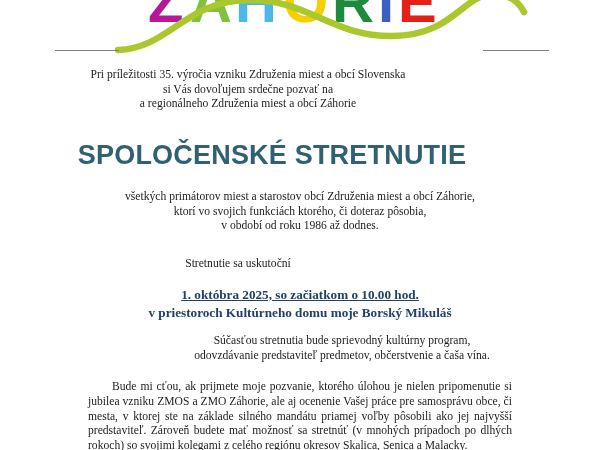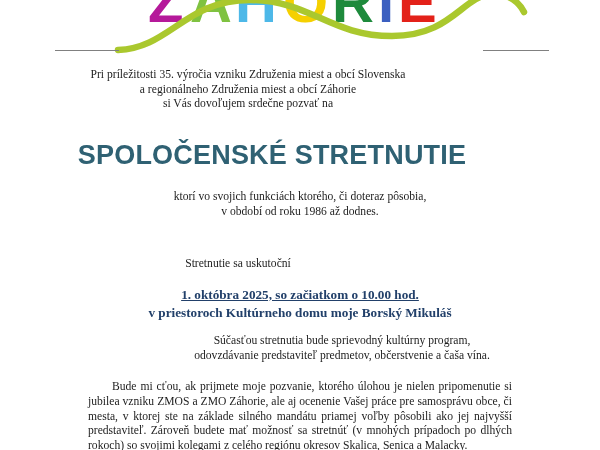--- a/index.html
+++ b/index.html
@@ -153,27 +153,28 @@
     </div>
 
     <div class="rule rule-left"></div>
     <div class="rule rule-right"></div>
   </div>
 
   <div class="content">
 
     <div class="intro">
       <div class="para">Pri príležitosti 35. výročia vzniku Združenia miest a obcí Slovenska</div>
+      <div class="para">si Vás dovoľujem srdečne pozvať na</div>
       <div class="para">a regionálneho Združenia miest a obcí Záhorie</div>
-      <div class="para">si Vás dovoľujem srdečne pozvať na</div>
     </div>
 
     <div class="main-title">SPOLOČENSKÉ STRETNUTIE</div>
 
     <div class="whom">
+      <div class="para">všetkých primátorov miest a starostov obcí Združenia miest a obcí Záhorie,</div>
       <div class="para">ktorí vo svojich funkciách ktorého, či doteraz pôsobia,</div>
       <div class="para">v období od roku 1986 až dodnes.</div>
     </div>
 
     <div class="happens">
       <div class="para">Stretnutie sa uskutoční</div>
     </div>
 
     <div class="when-block">
       <div class="when-line when-date">1. októbra 2025, so začiatkom o 10.00 hod.</div>

